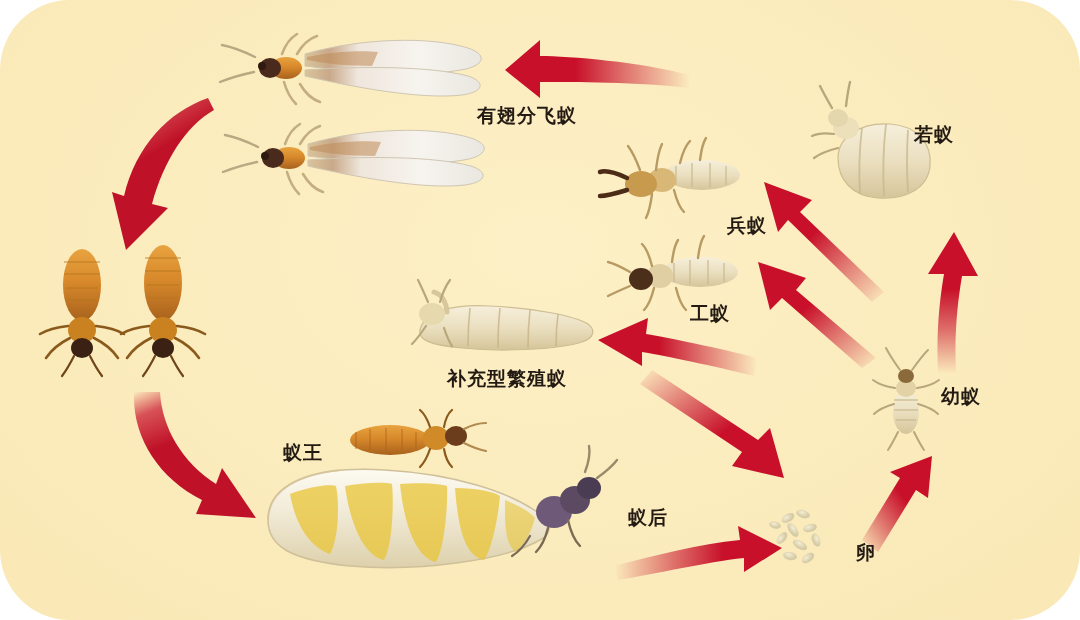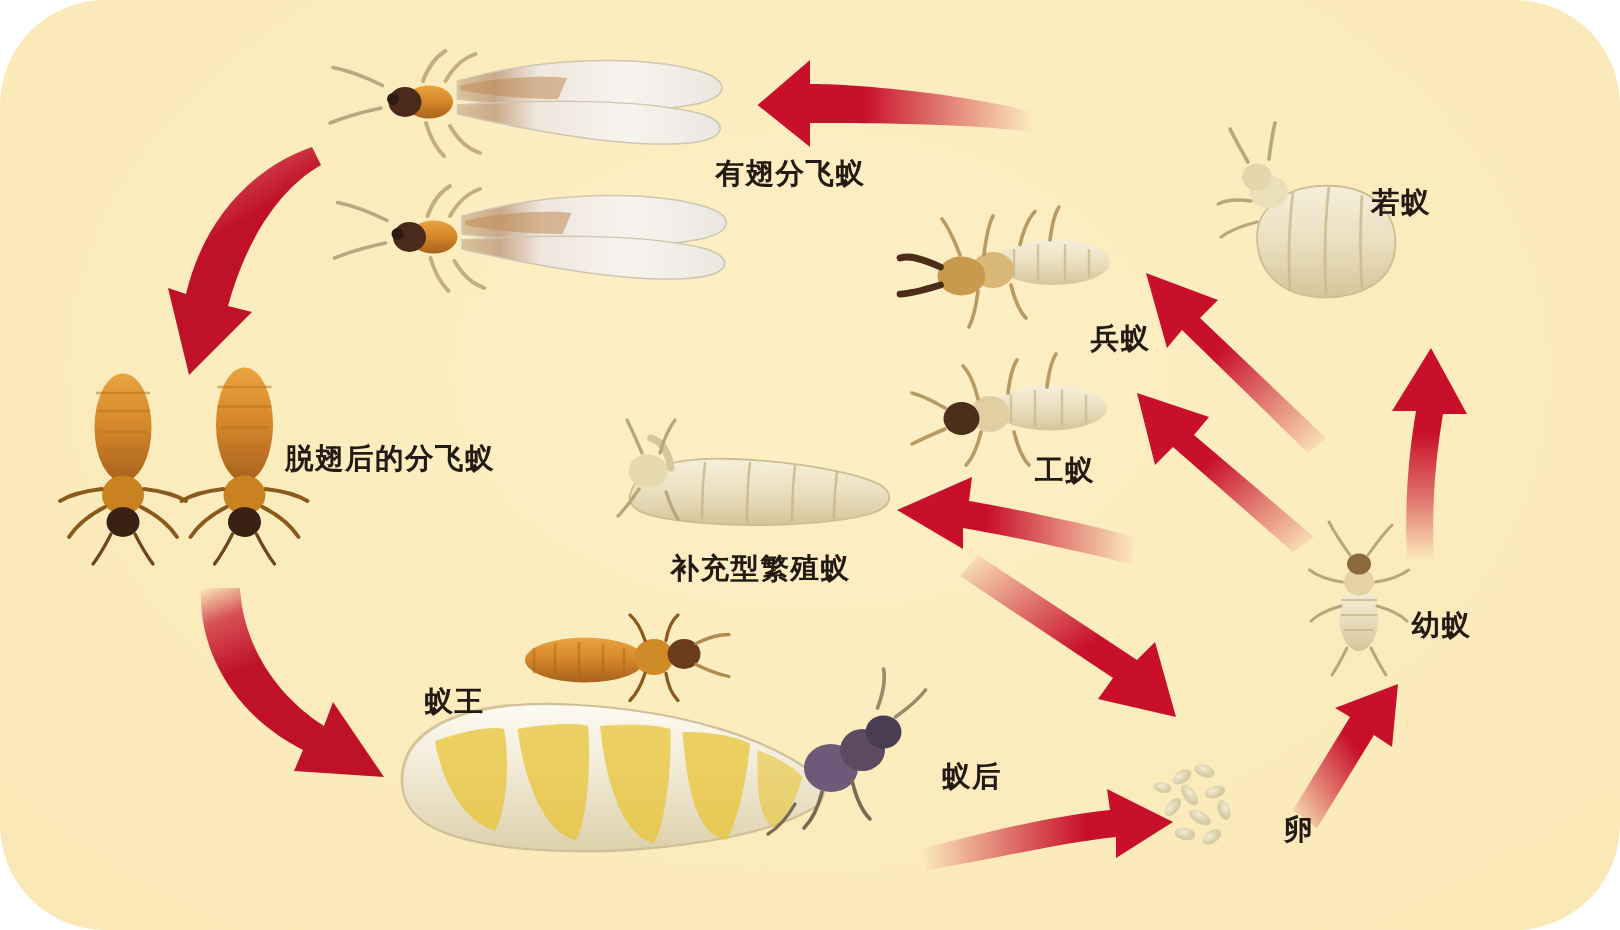--- a/index.html
+++ b/index.html
@@ -317,22 +317,21 @@
     <g>
       <path d="M758 358 C718 348 670 338 646 334 L648 318 L598 340 L642 366 L642 352 C666 356 714 366 754 376 Z" fill="url(#fadeLeft)"></path>
     </g>
 
     <g>
       <path d="M640 384 L742 452 L732 466 L784 478 L770 428 L758 440 L652 370 Z" fill="url(#fadeDownRight)"></path>
     </g>
   </svg>
 
   <div class="label" style="left:477px;top:103px">有翅分飞蚁</div>
-  <div class="label" style="left:190px;top:293px">脱翅后的分飞蚁</div>
-  <div class="label" style="left:283px;top:455px">蚁王</div>
+  <div class="label" style="left:283px;top:440px">蚁王</div>
   <div class="label" style="left:628px;top:505px">蚁后</div>
   <div class="label" style="left:856px;top:540px">卵</div>
-  <div class="label" style="left:941px;top:404px">幼蚁</div>
+  <div class="label" style="left:941px;top:384px">幼蚁</div>
   <div class="label" style="left:914px;top:122px">若蚁</div>
   <div class="label" style="left:727px;top:213px">兵蚁</div>
   <div class="label" style="left:690px;top:301px">工蚁</div>
   <div class="label" style="left:447px;top:366px">补充型繁殖蚁</div>
 </div>
 
 </body></html>

